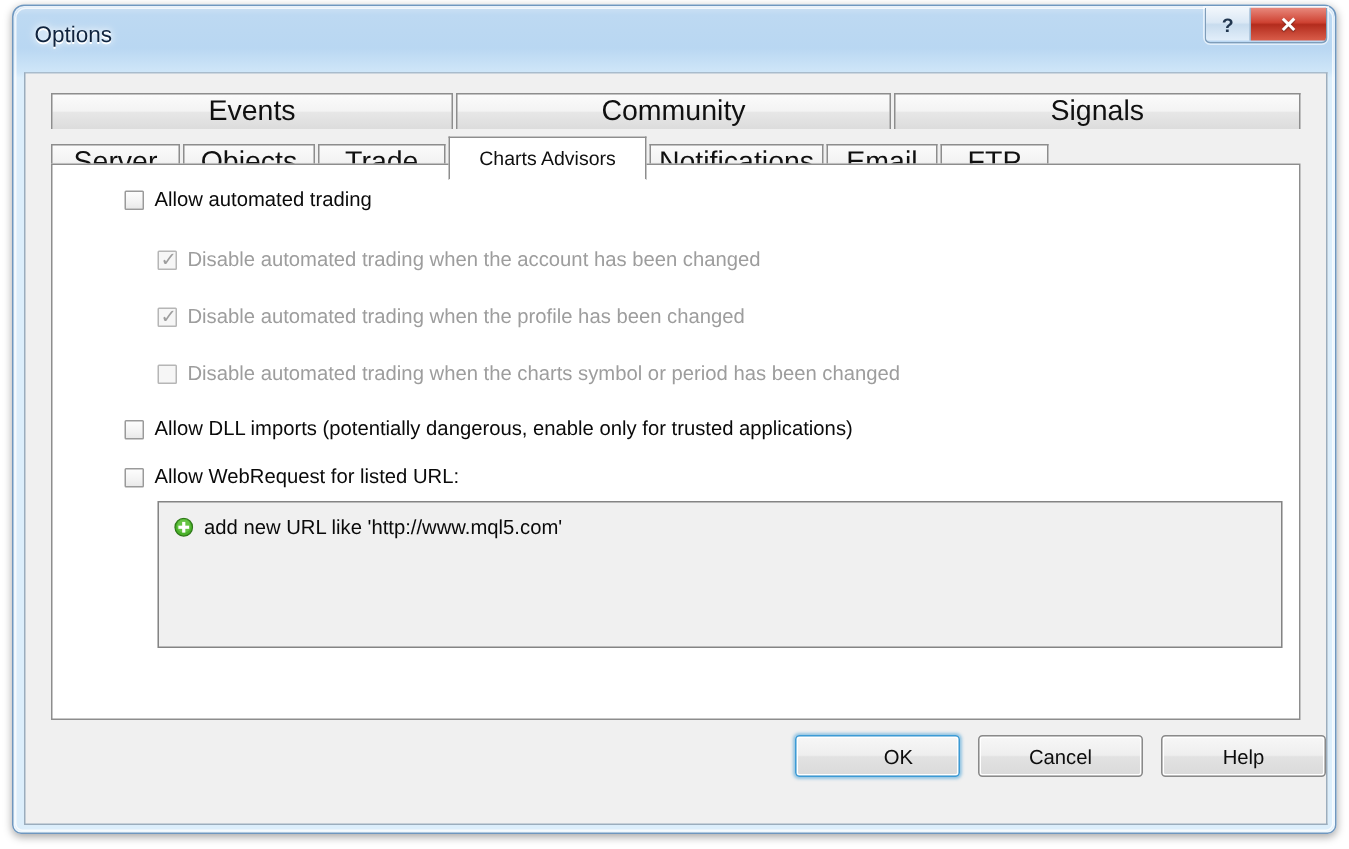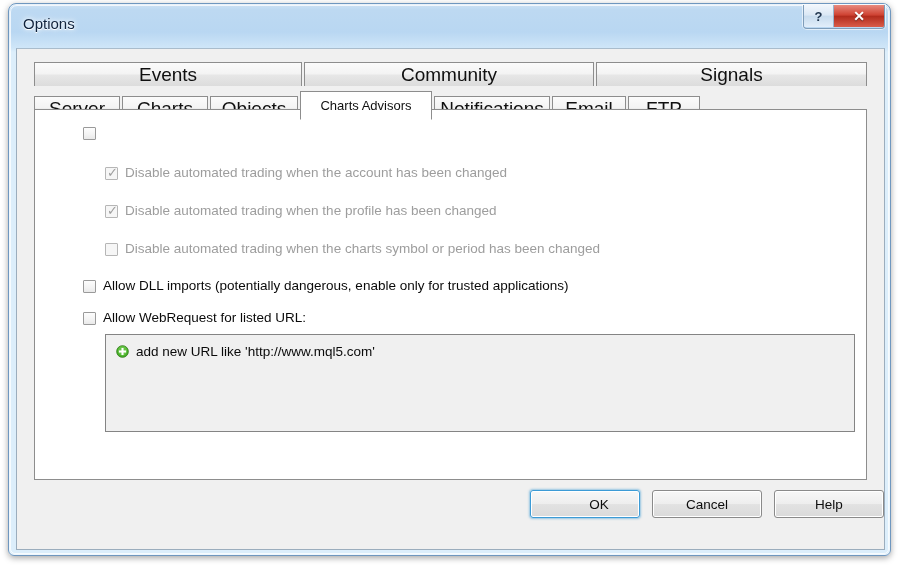--- a/index.html
+++ b/index.html
@@ -279,32 +279,33 @@
     <div id="tabctl">
 
       <div class="tabrow" id="tabrow-top">
         <div class="tab" style="width:268px">Events</div>
         <div class="tab" style="width:290px">Community</div>
         <div class="tab" style="width:271px">Signals</div>
       </div>
 
       <div class="tabrow" id="tabrow-bottom">
         <div class="tab" style="width:86px">Server</div>
-        <div class="tab" style="width:86px">Charts</div>
         <div class="tab" style="width:88px">Objects</div>
+        <div class="tab" style="width:85px">Trade</div>
         <div class="tab selected" style="width:132px">Charts Advisors</div>
         <div class="tab" style="width:116px">Notifications</div>
         <div class="tab" style="width:74px">Email</div>
         <div class="tab" style="width:72px">FTP</div>
       </div>
 
       <div id="tabpanel">
 
         <div class="cbrow" style="left:48px; top:15px;">
           <span class="cbox"></span>
+          <span class="cblabel">Allow automated trading</span>
         </div>
 
         <div class="cbrow" style="left:70px; top:55px;">
           <span class="cbox disabled">
               <span class="tick">✓</span>
             </span>
           <span class="cblabel disabled">Disable automated trading when the account has been changed</span>
         </div>
 
         <div class="cbrow" style="left:70px; top:93px;">

